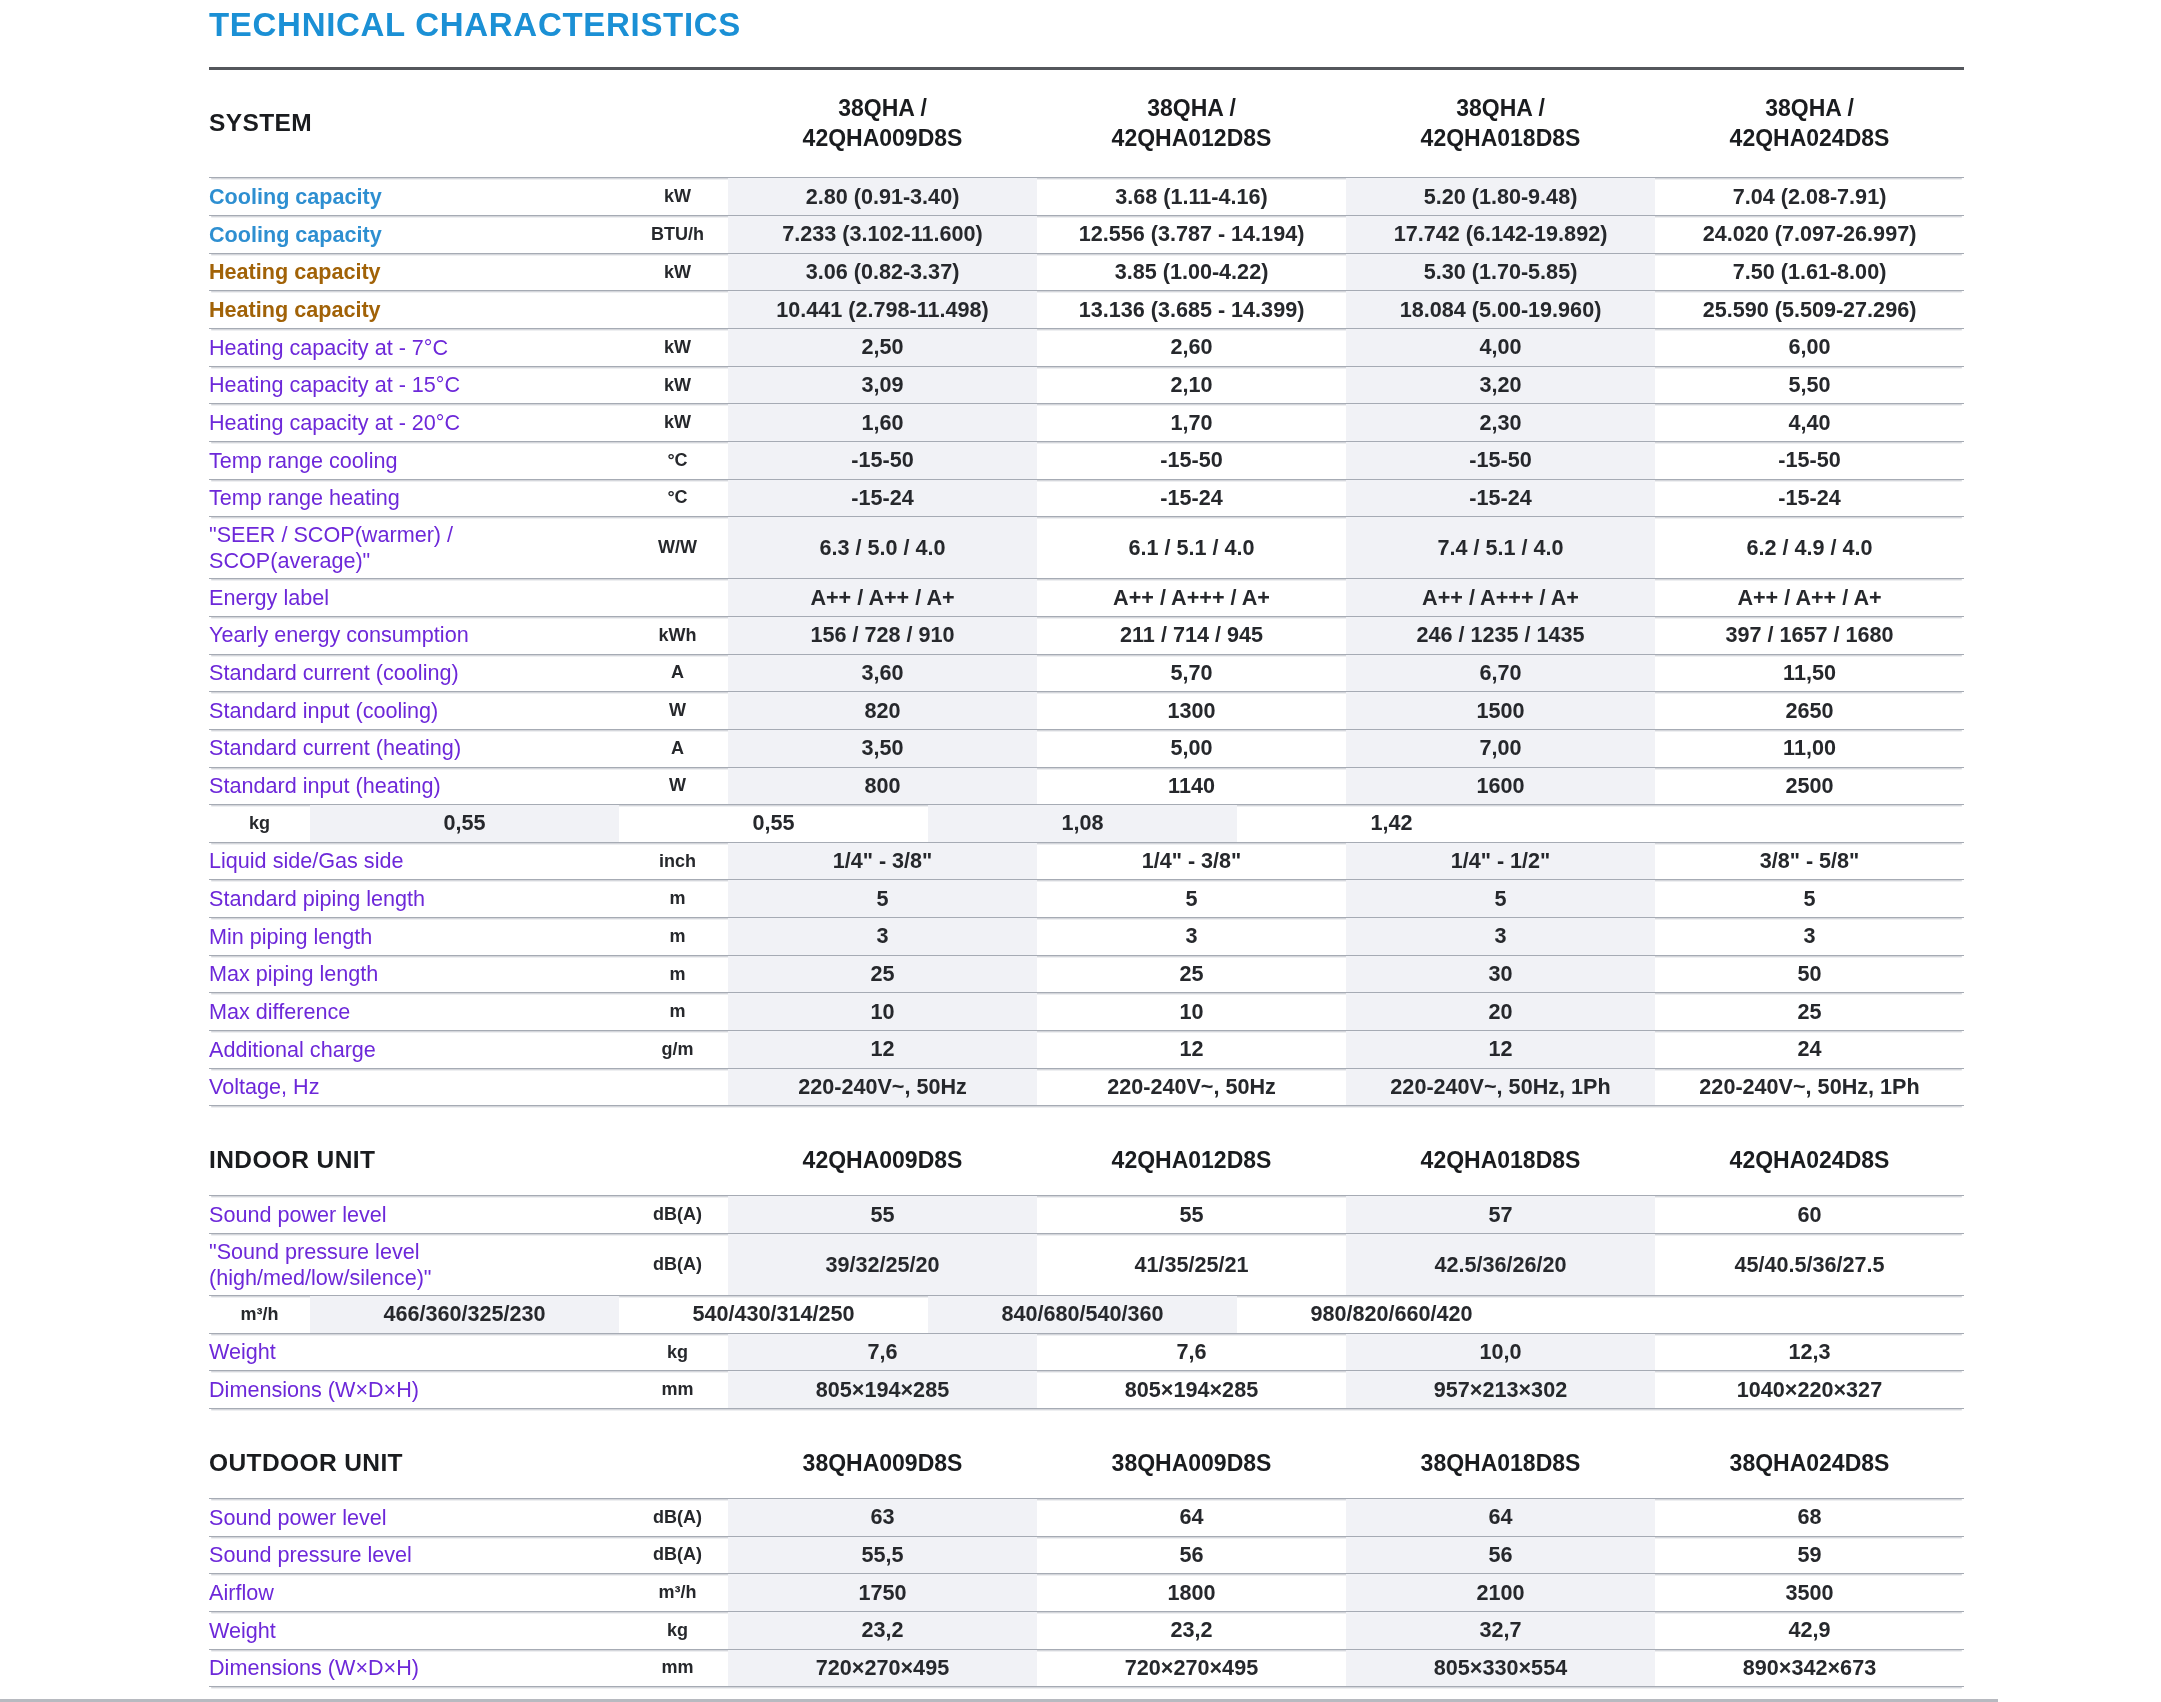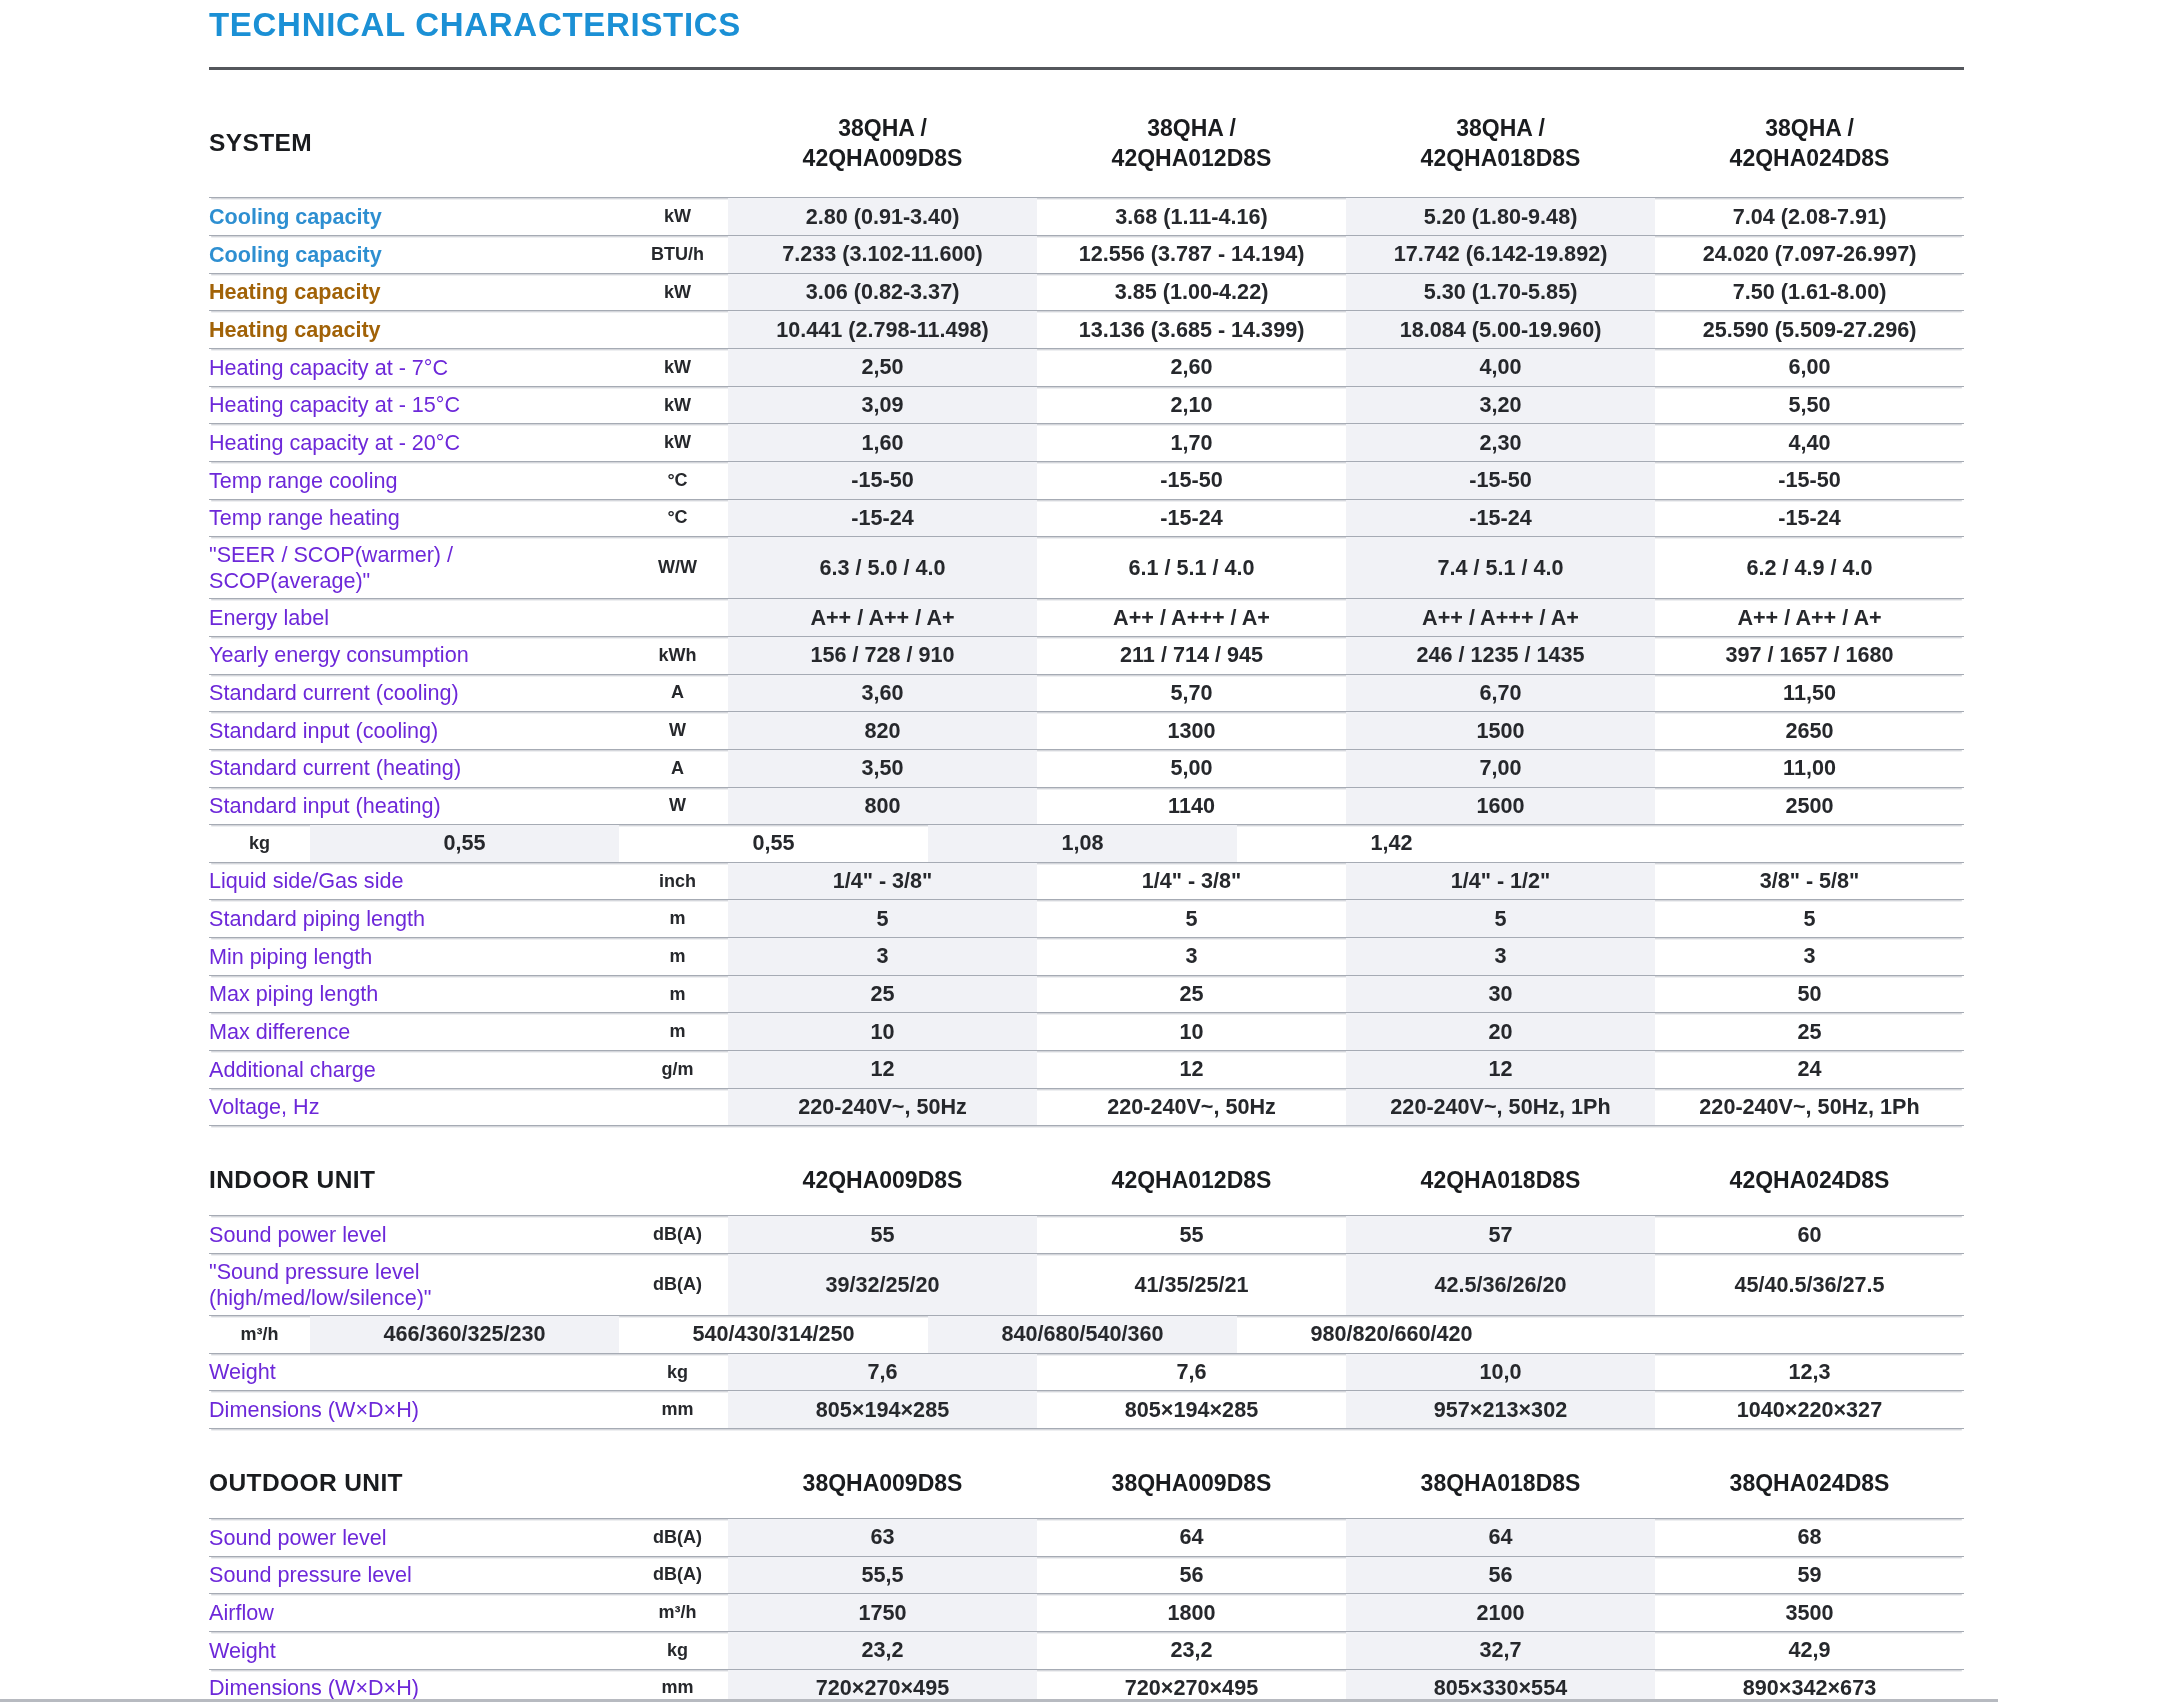--- a/index.html
+++ b/index.html
@@ -18,21 +18,21 @@
   }
   .title-rule{height:3.6px;background:#54575c;margin-top:23px;}
   
   .row{
     display:flex;align-items:stretch;
     border-bottom:1.4px solid #a6abb4;
     box-shadow:0 3.6px 0 -2.2px #d4d6db;
     min-height:35px;
   }
   .row.head{border-bottom:1.4px solid #a6abb4;}
-  .row.head.first{min-height:107px;margin-top:20px;}
+  .row.head.first{min-height:107px;}
   .row.head.small{min-height:69px;}
   .section{margin-top:0;}
   .section + .section{margin-top:20px;}
   .c-label{
     width:418px;display:flex;align-items:center;
     font-size:21.6px;font-weight:500;color:#6d28d9;
     line-height:1.18;white-space:pre-line;padding:5px 0;
   }
   .c-label.cooling{color:#2e8fd1;font-weight:700;}
   .c-label.heating{color:#a16207;font-weight:700;text-align:center;}

